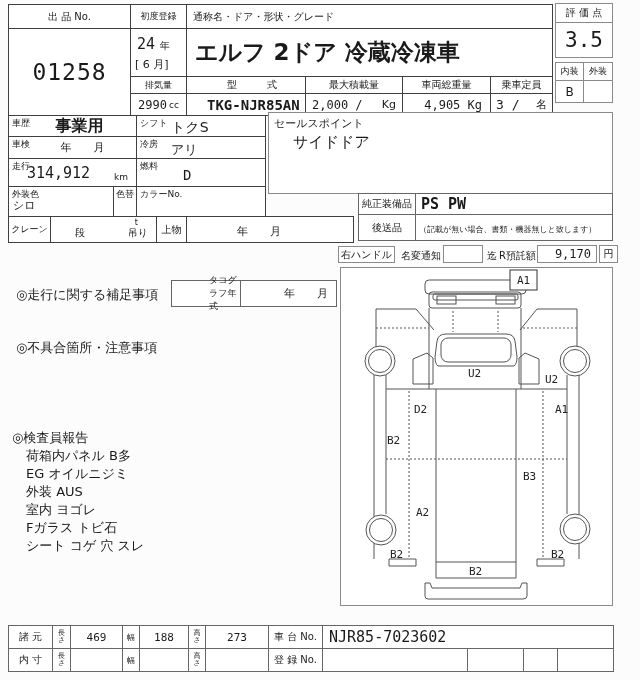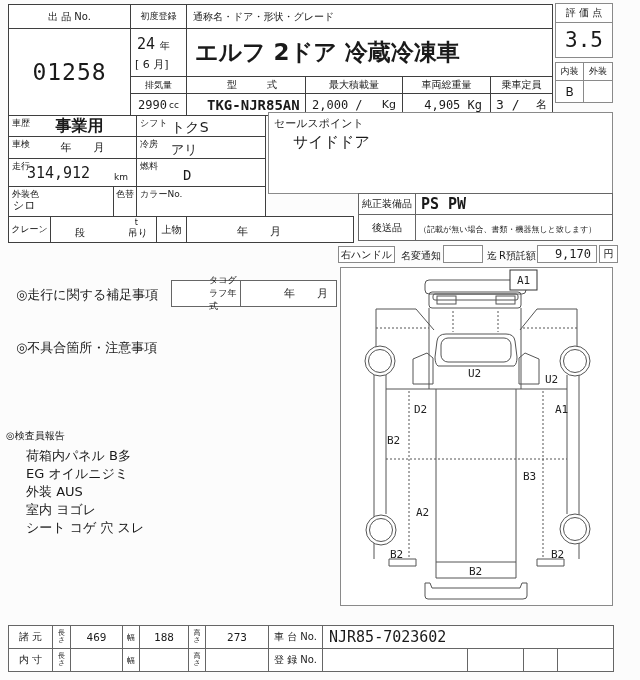--- a/index.html
+++ b/index.html
@@ -193,26 +193,27 @@
 
 <span class="t" style="left:16px;top:286px;font-size:13px;">◎走行に関する補足事項</span>
 <div class="c cc" style="left:171px;top:280px;width:70px;height:27px;border-color:#666;padding-left:37px;">
     <span style="font-size:9px;">タコグラフ年式</span>
   </div>
 <div class="c rb" style="left:240px;top:280px;width:97px;height:27px;border-color:#666;padding-right:8px;">
     <span style="font-size:11px;">年　　月</span>
   </div>
 
 <span class="t" style="left:16px;top:339px;font-size:13px;">◎不具合箇所・注意事項</span>
-<span class="t" style="left:6px;top:429px;font-size:10px;">◎検査員報告</span>
+<span class="t" style="left:12px;top:429px;font-size:13px;">◎検査員報告</span>
 <div class="t" style="left:26px;top:447px;width:230px;">
   <div class="note-line">荷箱内パネル B多</div>
   <div class="note-line">EG オイルニジミ</div>
   <div class="note-line">外装 AUS</div>
   <div class="note-line">室内 ヨゴレ</div>
+  <div class="note-line">Fガラス トビ石</div>
   <div class="note-line">シート コゲ 穴 スレ</div>
 </div>
 
 <div class="g" style="left:340px;top:267px;width:273px;height:339px;">
   <svg width="271" height="337" viewBox="0 0 271 337">
     <g fill="none" stroke="#555" stroke-width="1">
 
       <rect x="84" y="12" width="101" height="14" rx="4"></rect>
       <rect x="92" y="26" width="85" height="6" rx="2"></rect>
 

